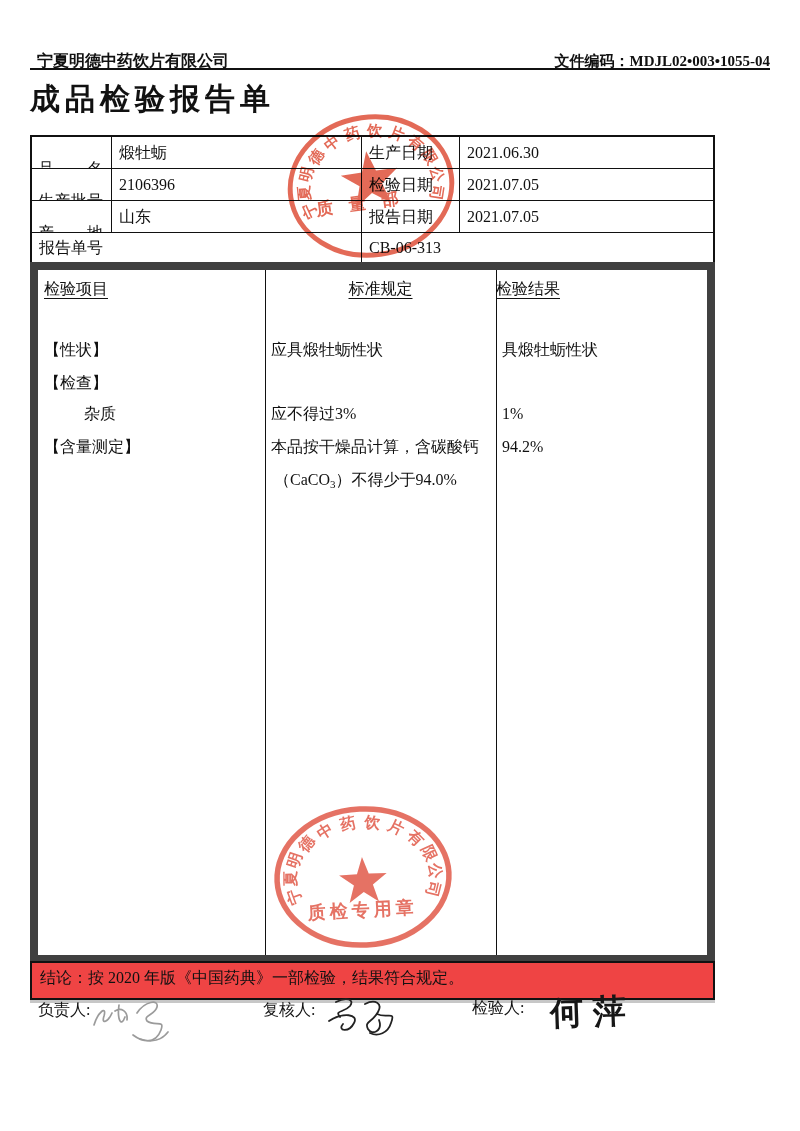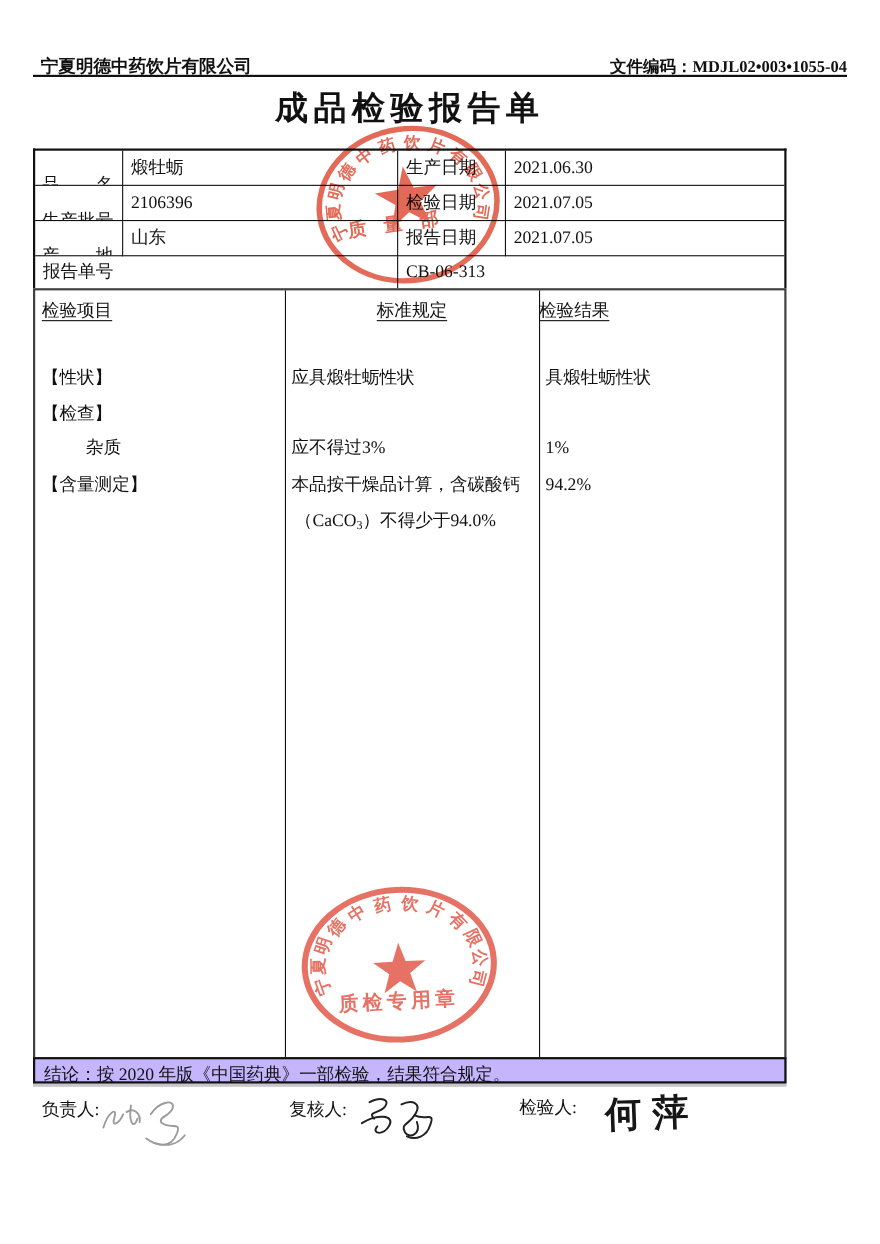--- a/index.html
+++ b/index.html
@@ -7,47 +7,47 @@
     position:relative; width:800px; height:1131px; background:#ffffff;
     font-family:"Liberation Serif","DejaVu Serif",serif; color:#111;
     overflow:hidden;
   }
   .abs{position:absolute;}
   .txt{font-size:16px; line-height:22px; white-space:nowrap;}
   
   .company{left:37px; top:50px; font-size:16px; font-weight:bold;}
   .doccode{top:50px; right:30px; font-size:15px; font-weight:bold;}
   .headrule{left:30px; top:68px; width:740px; height:2px; background:#111;}
-  .title{left:30px; top:82px; width:685px; text-align:center;
+  .title{left:30px; top:82px; width:685px; text-align:left;
          font-size:30px; font-weight:bold; letter-spacing:5px; line-height:34px;}
   
   .itable{left:30px; top:135px; width:685px; height:127px;
           border:2px solid #111; border-bottom:none; box-sizing:border-box;}
   .irow{display:grid; grid-template-columns:80px 250px 98px 253px; height:32px;}
   .irow4{display:grid; grid-template-columns:330px 351px; height:29px;}
   .ic{border-right:1px solid #111; border-bottom:1px solid #111;
       font-size:16px; line-height:31px; overflow:hidden; white-space:nowrap; box-sizing:border-box;}
   .ic:last-child{border-right:none;}
   .irow4 .ic{border-bottom:none; line-height:29px;}
   .ic.lab{padding:16px 8px 0 6px; text-align:justify; text-align-last:justify;}
   .ic.lab2{padding-left:7px;}
   .ic.val{padding-left:7px;}
   
   .mtable{left:30px; top:262px; width:685px; height:701px;
-          border:2px solid #404040; box-sizing:border-box;}
+          border:8px solid #404040; box-sizing:border-box;}
   .vdiv{position:absolute; top:0; bottom:0; width:1px; background:#111;}
   .mhead{font-size:16px; line-height:22px; text-decoration:underline;
          text-underline-offset:4px; white-space:nowrap;}
   .mtxt{position:absolute; font-size:16px; line-height:22px; white-space:nowrap;}
   sub.chem{font-size:11px; vertical-align:-3px;}
   
-  .conclusion{left:30px; top:961px; width:685px; height:24px;
+  .conclusion{left:30px; top:961px; width:685px; height:39px;
               border:2px solid #111; box-sizing:border-box;
               font-size:16px; line-height:30px; padding-left:8px; white-space:nowrap;
-              box-shadow:0 3px 0 rgba(130,130,130,.45); background:#c4b5fd;}
+              box-shadow:0 3px 0 rgba(130,130,130,.45); background:#ef4444;}
   
   .siglabel{font-size:16px; line-height:20px; white-space:nowrap;}
   .handname{font-size:33px; font-weight:600; letter-spacing:10px;
             transform:rotate(-2deg); color:#161616; white-space:nowrap;}
   .scribble{position:absolute;}
   
   #stamps-overlay{position:absolute; left:0; top:0; pointer-events:none;
                   mix-blend-mode:multiply; z-index:5;}
 </style>
 </head>

